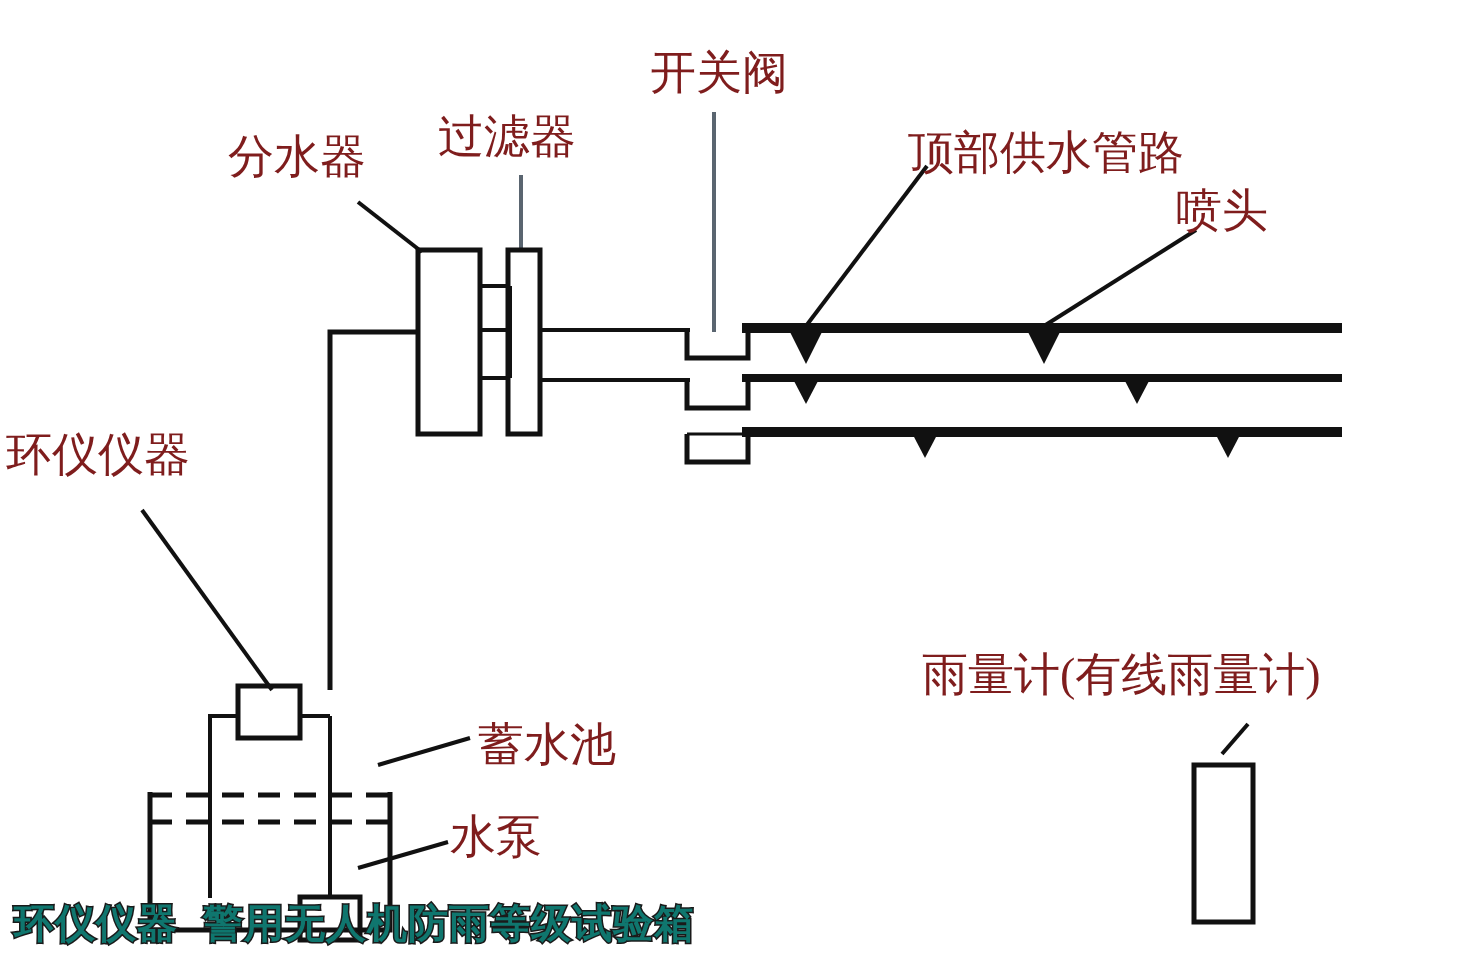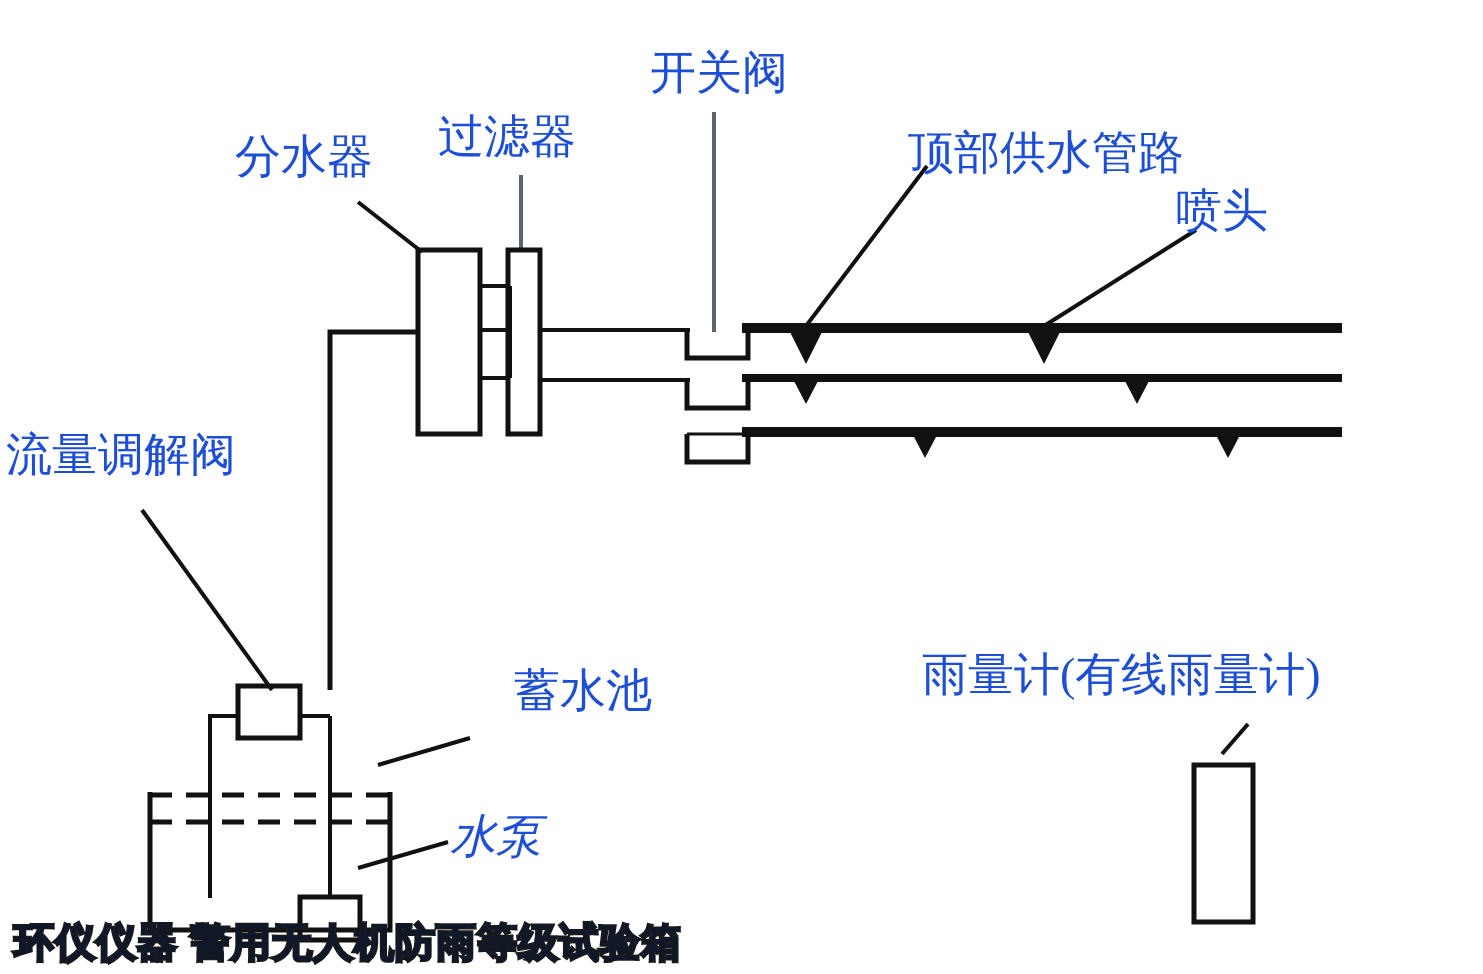--- a/index.html
+++ b/index.html
@@ -1,24 +1,24 @@
 <!DOCTYPE html>
 <html><head>
 <meta charset="utf-8">
 <style>
   html,body{margin:0;padding:0;background:#ffffff;}
   body{width:1483px;height:974px;position:relative;overflow:hidden;
        font-family:"Liberation Serif","DejaVu Serif",serif;}
   #diagram{position:absolute;left:0;top:0;width:1483px;height:974px;}
-  .lbl{position:absolute;color:#1d4ed8;white-space:nowrap;
+  .lbl{position:absolute;color:#7f1d1d;white-space:nowrap;
        font-family:"Liberation Serif","DejaVu Serif",serif;font-weight:400;}
   .lbl-lg{font-size:46px;line-height:50px;}
-  .watermark{position:absolute;left:14px;top:915px;font-size:40px;
-     font-weight:bold;color:#0f172a;white-space:nowrap;letter-spacing:1px;
-     font-family:Liberation Sans, sans-serif;
+  .watermark{position:absolute;left:14px;top:896px;font-size:40px;
+     font-weight:bold;color:#0f766e;white-space:nowrap;letter-spacing:1px;
+     font-family:Liberation Mono, monospace;
      -webkit-text-stroke:3px #1a1a1a;paint-order:stroke fill;}
 </style>
 </head>
 <body>
 
 <svg id="diagram" viewBox="0 0 1483 974">
   <g stroke="#111111" fill="none" stroke-linecap="butt">
 
     <line x1="358" y1="202" x2="422" y2="252" stroke-width="4"></line>
     <line x1="521" y1="175" x2="521" y2="250" stroke-width="4" stroke="#5a6570"></line>
@@ -78,23 +78,23 @@
     <line x1="150" y1="822" x2="390" y2="822" stroke-width="5" stroke-dasharray="22 14"></line>
 
     <line x1="330" y1="716" x2="330" y2="898" stroke-width="4"></line>
 
     <path d="M300 897 L300 940 L360 940 L360 897 Z" stroke-width="5"></path>
 
     <rect x="1194" y="765" width="59" height="157" stroke-width="5"></rect>
   </g>
 </svg>
 
-<div class="lbl lbl-lg" style="left:235px;top:132px;">分水器</div>
+<div class="lbl lbl-lg" style="left:228px;top:132px;">分水器</div>
 <div class="lbl lbl-lg" style="left:438px;top:112px;text-align:right;">过滤器</div>
 <div class="lbl lbl-lg" style="left:650px;top:48px;">开关阀</div>
 <div class="lbl lbl-lg" style="left:908px;top:108px;margin-top:20px;">顶部供水管路</div>
 <div class="lbl lbl-lg" style="left:1176px;top:186px;">喷头</div>
-<div class="lbl lbl-lg" style="left:6px;top:430px;">流量调解阀</div>
-<div class="lbl lbl-lg" style="left:478px;top:666px;margin-left:36px;">蓄水池</div>
-<div class="lbl lbl-lg" style="left:450px;top:812px;font-style:italic;">水泵</div>
+<div class="lbl lbl-lg" style="left:6px;top:430px;">环仪仪器</div>
+<div class="lbl lbl-lg" style="left:478px;top:720px;">蓄水池</div>
+<div class="lbl lbl-lg" style="left:450px;top:812px;">水泵</div>
 <div class="lbl lbl-lg" style="left:922px;top:650px;">雨量计(有线雨量计)</div>
 
 <div class="watermark">环仪仪器 警用无人机防雨等级试验箱</div>
 
 </body></html>

